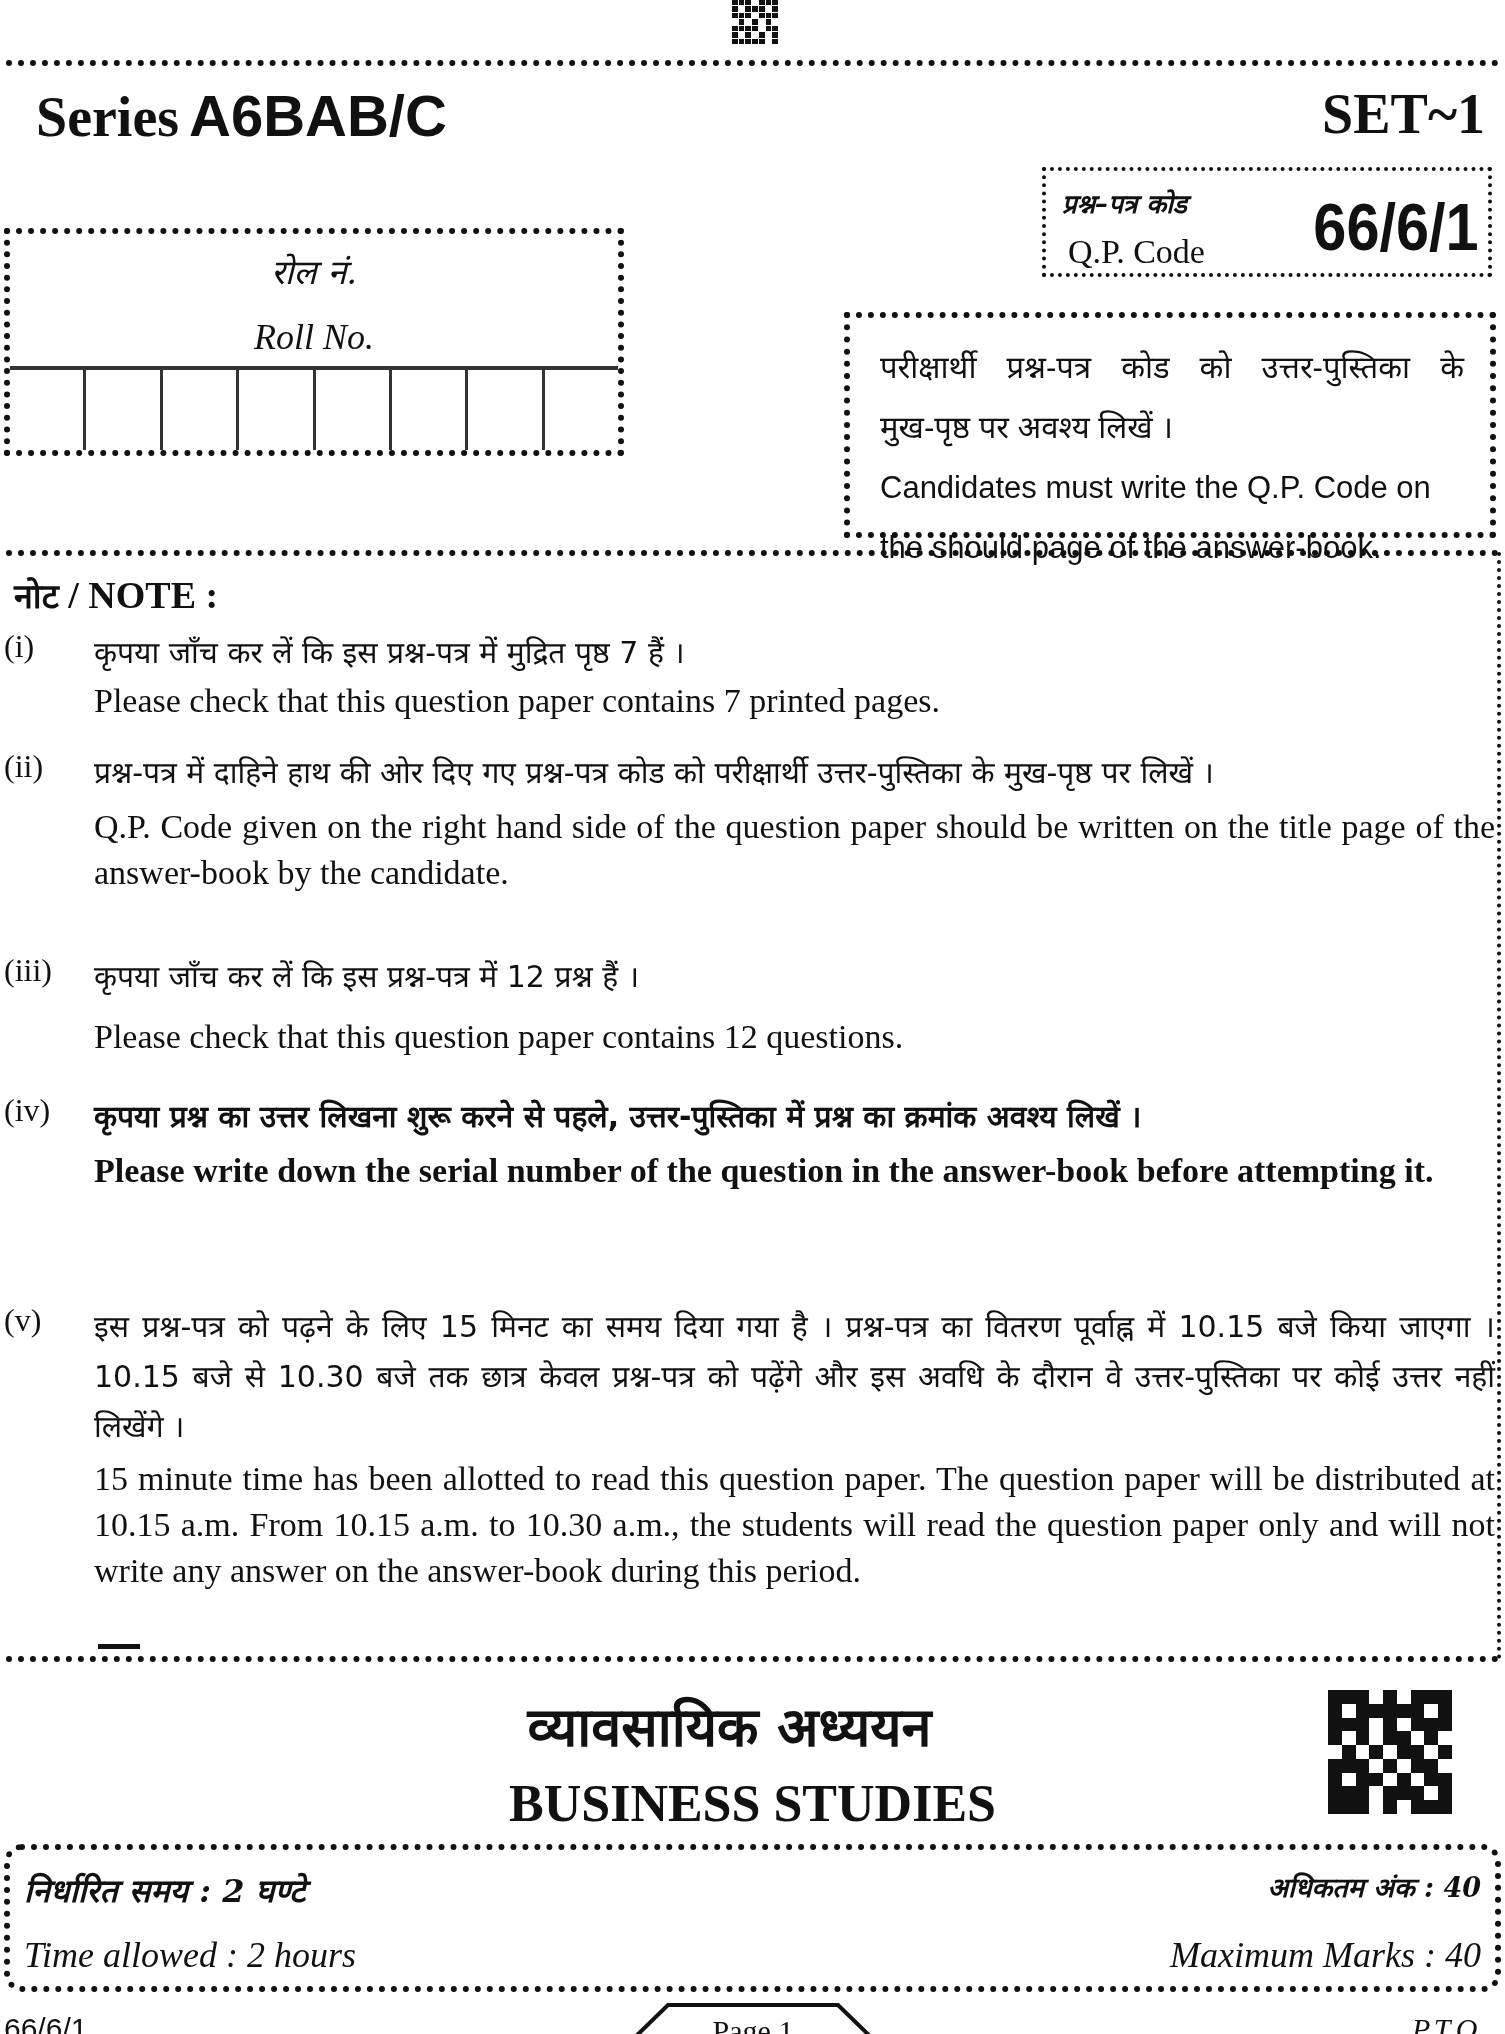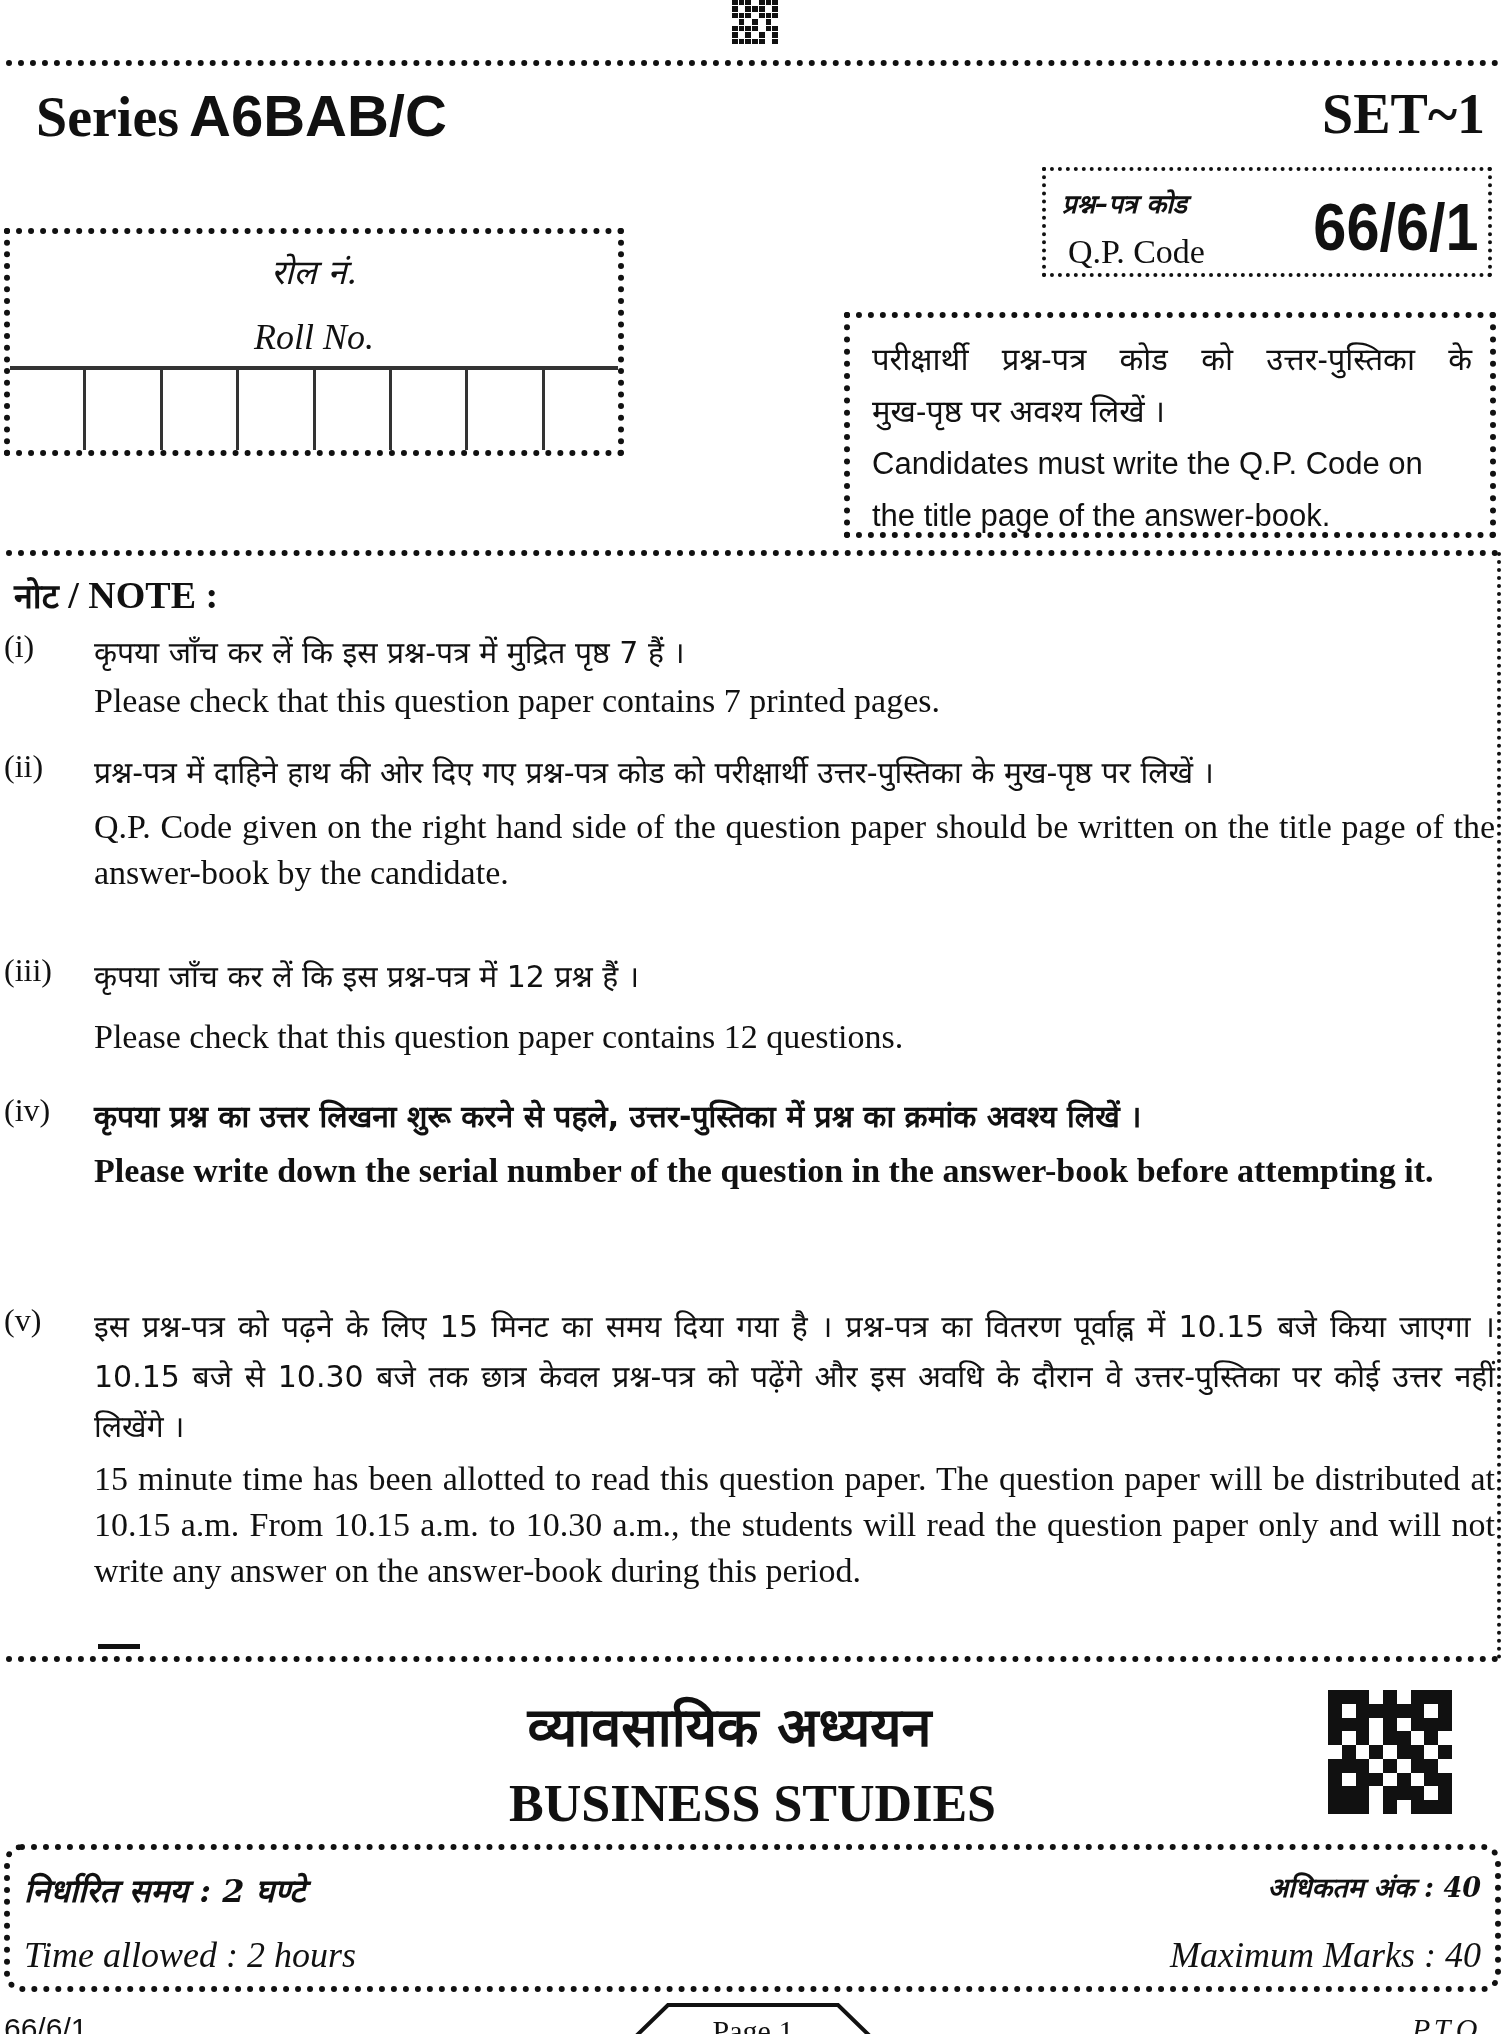--- a/index.html
+++ b/index.html
@@ -17,21 +17,21 @@
   .qpbox .en { position:absolute; left:22px; top:62px; font-family:Liberation Serif, serif; font-size:34px; }
   .qpbox .code { position:absolute; right:10px; top:18px; font-family:"Liberation Sans", sans-serif; font-weight:bold; font-size:66px; transform:scaleX(0.9); transform-origin:right; }
   .roll { left:4px; top:228px; width:620px; height:228px; border:6px dotted #111; box-sizing:border-box; }
   .roll .hi { position:absolute; width:100%; text-align:center; top:14px; font-size:34px; font-style:italic; font-family:"DejaVu Serif", serif; }
   .roll .en { position:absolute; width:100%; text-align:center; top:82px; font-size:36px; font-style:italic; font-family:"Liberation Serif", serif; }
   .roll .cells { position:absolute; left:0; right:0; bottom:0; height:80px; display:flex; border-top:4px solid #333; }
   .roll .cells div { flex:1; border-right:3px solid #333; }
   .roll .cells div:last-child { border-right:none; }
   .instr { left:844px; top:312px; width:652px; height:226px; border:6px dotted #111; box-sizing:border-box; padding:12px 10px 0 14px;
            font-family:"Liberation Sans", sans-serif; font-size:31px; line-height:44px; }
-  .instr p { margin:8px; text-align:justify; text-align-last:justify; }
+  .instr p { margin:16px; text-align:justify; text-align-last:justify; }
   .instr p.last { text-align-last:left; }
   .note-head { left:14px; top:572px; font-family:"Liberation Serif", serif; font-weight:bold; font-size:38px;text-align:right; }
   .note-head .hi { font-family:"DejaVu Sans", sans-serif; font-size:34px; }
   .item { position:absolute; left:0; right:10px; }
   .item .num { position:absolute; left:4px; top:0; font-family:"Liberation Serif", serif; font-size:32px; }
   .item .body { position:absolute; left:94px; right:0; top:0; }
   .hi-line { font-family:"DejaVu Sans", sans-serif; font-size:30px; line-height:50px; margin:0; text-align:justify; }
   .en-line { font-family:"Liberation Serif", serif; font-size:34px; line-height:46px; margin:0; text-align:justify; }
   .bold { font-weight:bold; }
   .right-border { position:absolute; right:4px; top:552px; height:1108px; border-right:4px dotted #111; }
@@ -129,21 +129,21 @@
     <div></div>
     <div></div>
     <div></div>
   </div>
 </div>
 
 <div class="abs instr">
   <p>परीक्षार्थी प्रश्न-पत्र कोड को उत्तर-पुस्तिका के</p>
   <p class="last">मुख-पृष्ठ पर अवश्य लिखें ।</p>
   <p class="last">Candidates must write the Q.P. Code on</p>
-  <p class="last">the title page of the answer-book.</p>
+  <p class="last">the should page of the answer-book.</p>
 </div>
 
 <div class="dotline" style="top:550px;"></div>
 <div class="right-border"></div>
 
 <div class="abs note-head">
   <span class="hi">नोट</span>
   <span>/ NOTE :</span>
 </div>
 

